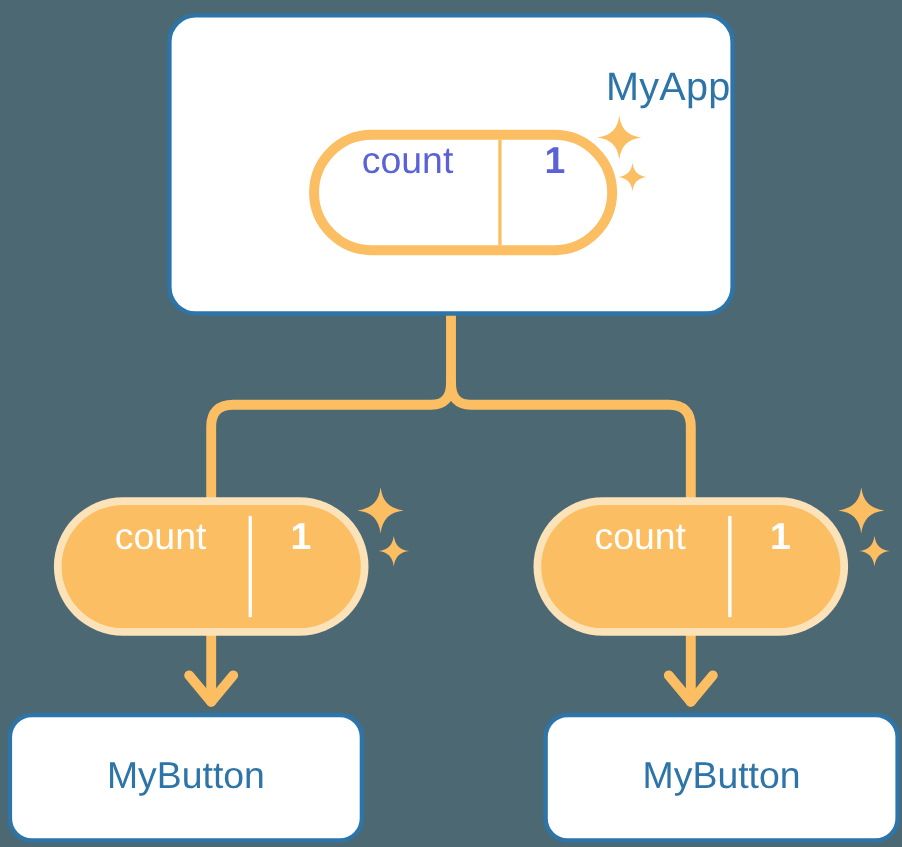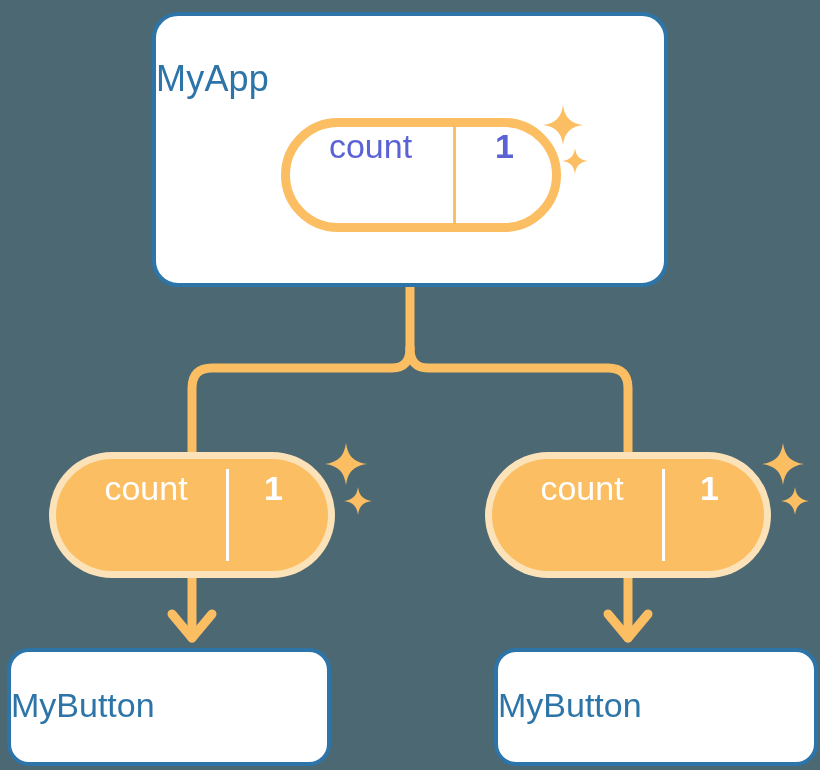--- a/index.html
+++ b/index.html
@@ -56,38 +56,38 @@
     top: 648px;
     width: 324px;
     height: 118px;
   }
 
   .card-title {
     color: #2d74a8;
     font-size: 36px;
     font-weight: 400;
     letter-spacing: 0.2px;
-    text-align: left;
+    text-align: right;
     white-space: nowrap;
   }
   #card-myapp .card-title {
     position: absolute;
     top: 42px;
     left: 0;
     right: 0;
   }
   .button-title {
     position: absolute;
     top: 34px;
     left: 0;
     right: 0;
     color: #2d74a8;
     font-size: 34px;
     font-weight: 400;
-    text-align: left;
+    text-align: center;
     white-space: nowrap;
   }
 
   
   .pill-wrap {
     position: absolute;
     z-index: 3;
   }
   .pill {
     position: relative;

